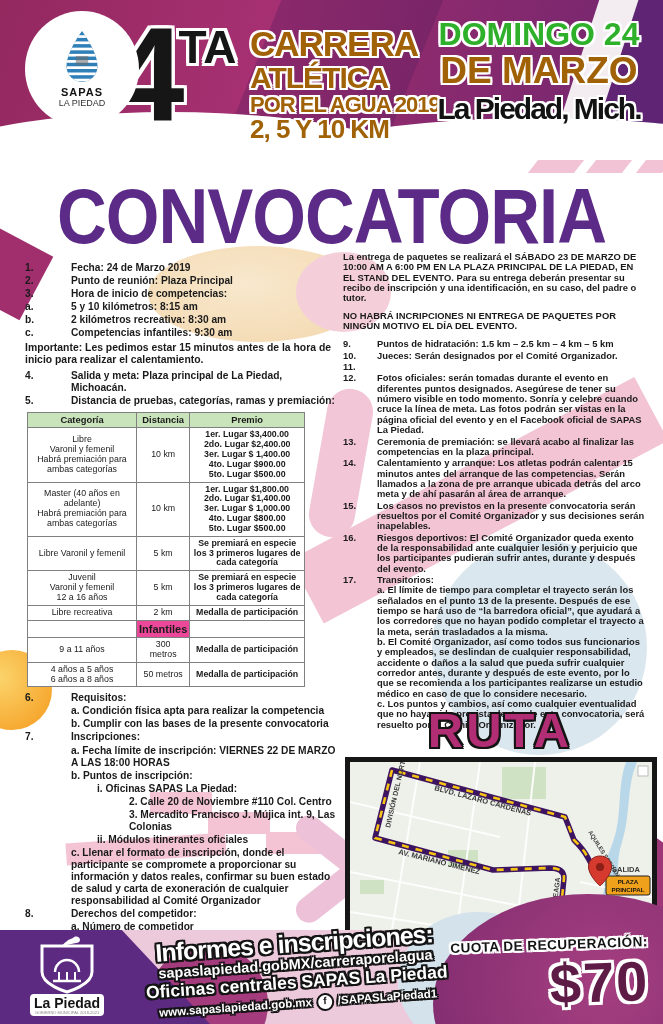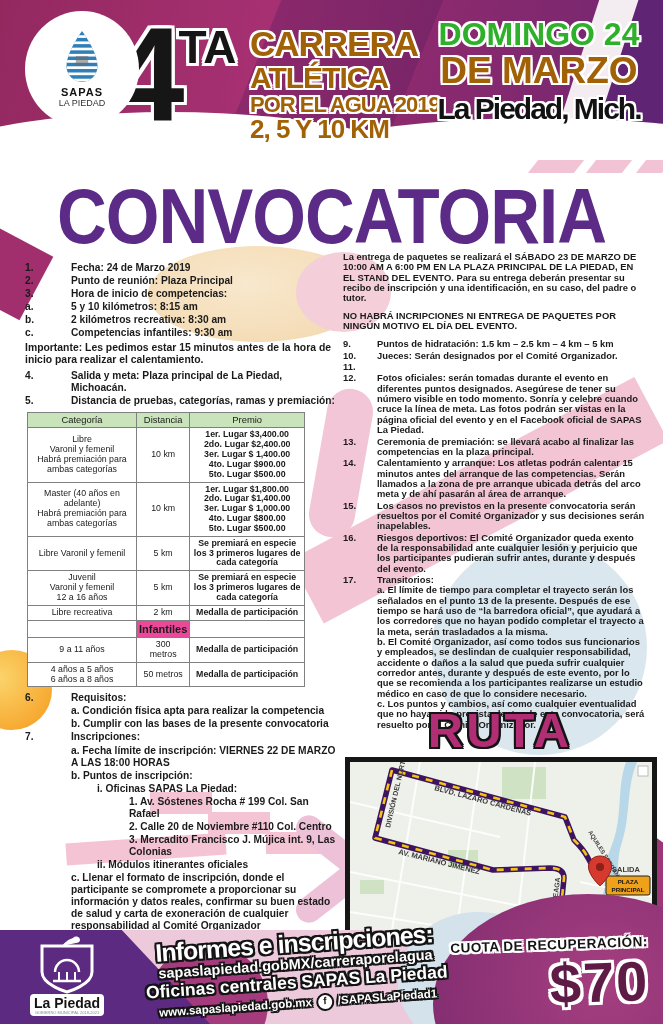--- a/index.html
+++ b/index.html
@@ -63,21 +63,21 @@
   .rightcol .num{flex:0 0 34px;}
   .txt{flex:1;}
   .pre{white-space:pre-line;}
   .importante{margin:3px 0;font-size:10.4px;}
   .ind1{padding-left:26px;} .ind2{padding-left:58px;}
   .p1{margin-bottom:7px;}
   .p2{margin-bottom:8px;text-transform:none;}
   
   table.cats{border-collapse:collapse;width:278px;margin:5px 0 5px 2px;font-size:8.8px;line-height:1.12;background:#fff;}
   table.cats th,table.cats td{border:1px solid #808080;text-align:center;vertical-align:middle;padding:2px 2px;}
-  table.cats th{background:#c9e3ba;font-weight:400;font-size:9.4px;}
+  table.cats th{background:#c9e3ba;font-weight:700;font-size:9.4px;}
   td.cat,td.dist{font-weight:400;}
   td.premio{font-weight:700;}
   td.infant{background:#ec4899;font-weight:700;font-size:11px;}
   
   .ruta-title{position:absolute;left:345px;top:702px;width:310px;text-align:center;z-index:2;
     font-size:49px;font-weight:700;letter-spacing:3px;color:#b12d74;}
   .mapbox{position:absolute;left:345px;top:757px;width:312px;height:190px;border:5px solid #161616;
     box-sizing:border-box;background:#eef0ea;z-index:2;}
   .map-label{font-weight:700;fill:#3a3a3a;}
   
@@ -304,24 +304,20 @@
     <div class="row">
         <span class="num"></span>
         <span class="txt">b. Puntos de inscripción:</span>
       </div>
     <div class="row">
         <span class="num"></span>
         <span class="txt ind1">i. Oficinas SAPAS La Piedad:</span>
       </div>
     <div class="row">
         <span class="num"></span>
-        <span class="txt ind2">1. Av. Sóstenes Rocha # 199 Col. San Rafael</span>
-      </div>
-    <div class="row">
-        <span class="num"></span>
         <span class="txt ind2">2. Calle 20 de Noviembre #110 Col. Centro</span>
       </div>
     <div class="row">
         <span class="num"></span>
         <span class="txt ind2">3. Mercadito Francisco J. Mújica int. 9, Las Colonias</span>
       </div>
     <div class="row">
         <span class="num"></span>
         <span class="txt ind1">ii. Módulos itinerantes oficiales</span>
       </div>

